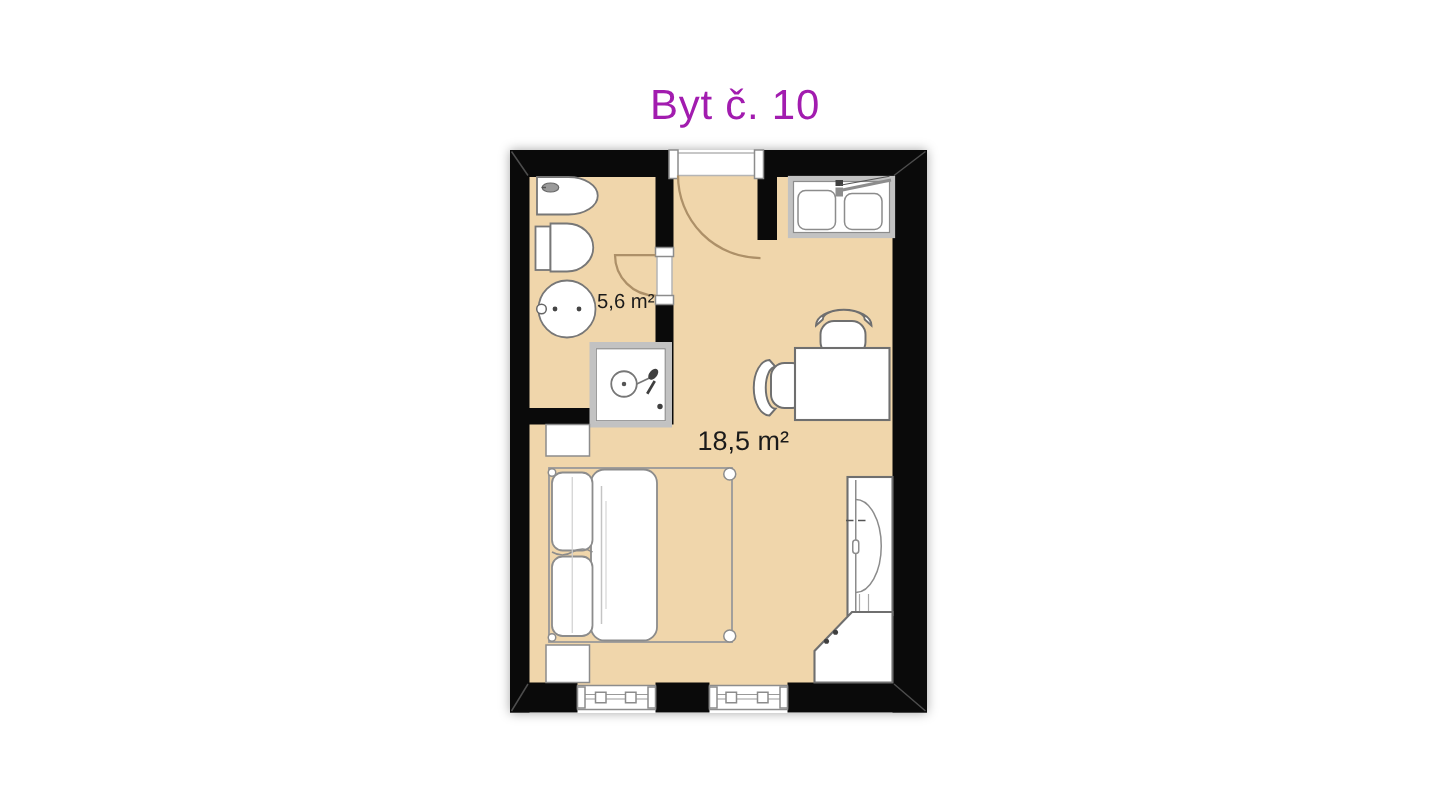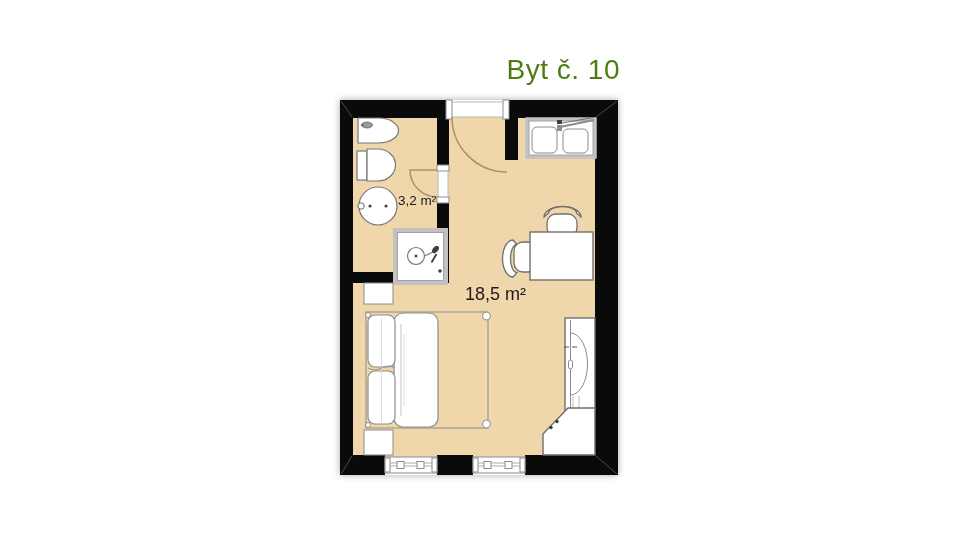--- a/index.html
+++ b/index.html
@@ -1,19 +1,19 @@
 <!DOCTYPE html>
 <html><head>
 <meta charset="utf-8">
 <style>
   html,body{margin:0;padding:0;background:#ffffff;}
   .stage{position:relative;width:960px;height:540px;background:#ffffff;overflow:hidden;
          font-family:"Liberation Sans", sans-serif;}
-  .plan-title{position:absolute;left:360px;top:54px;width:260px;text-align:right;
-              font-size:28px;color:#4d7c0f;letter-spacing:0.5px;}
+  .plan-title{position:absolute;left:360px;top:54px;width:260px;text-align:center;
+              font-size:28px;color:#a21caf;letter-spacing:0.5px;}
   .plan-shadow{position:absolute;left:340px;top:100px;width:278px;height:375px;
                box-shadow:0 0 7px rgba(0,0,0,0.35);}
   .area-label{position:absolute;color:#1a1a1a;white-space:nowrap;}
   .area-label.bathroom{left:398px;top:193px;font-size:13.5px;}
   .area-label.room{left:465px;top:284px;font-size:18px;}
   svg.plan{position:absolute;left:0;top:0;}
 </style>
 </head>
 <body>
 
@@ -170,16 +170,16 @@
         <line x1="473" y1="463" x2="525" y2="463" stroke="#9a9a9a" stroke-width="0.8"></line>
         <line x1="473" y1="466" x2="525" y2="466" stroke="#9a9a9a" stroke-width="0.8"></line>
         <rect x="484" y="461.5" width="7" height="7" fill="#ffffff" stroke="#8c8c8c" stroke-width="1"></rect>
         <rect x="505" y="461.5" width="7" height="7" fill="#ffffff" stroke="#8c8c8c" stroke-width="1"></rect>
         <rect x="473" y="458" width="5" height="14" fill="#ffffff" stroke="#8c8c8c" stroke-width="1"></rect>
         <rect x="520" y="458" width="5" height="14" fill="#ffffff" stroke="#8c8c8c" stroke-width="1"></rect>
       </g>
     </g>
   </svg>
 
-  <div class="area-label bathroom">3,2 m²</div>
+  <div class="area-label bathroom">5,6 m²</div>
   <div class="area-label room">18,5 m²</div>
 
 </div>
 
 </body></html>

